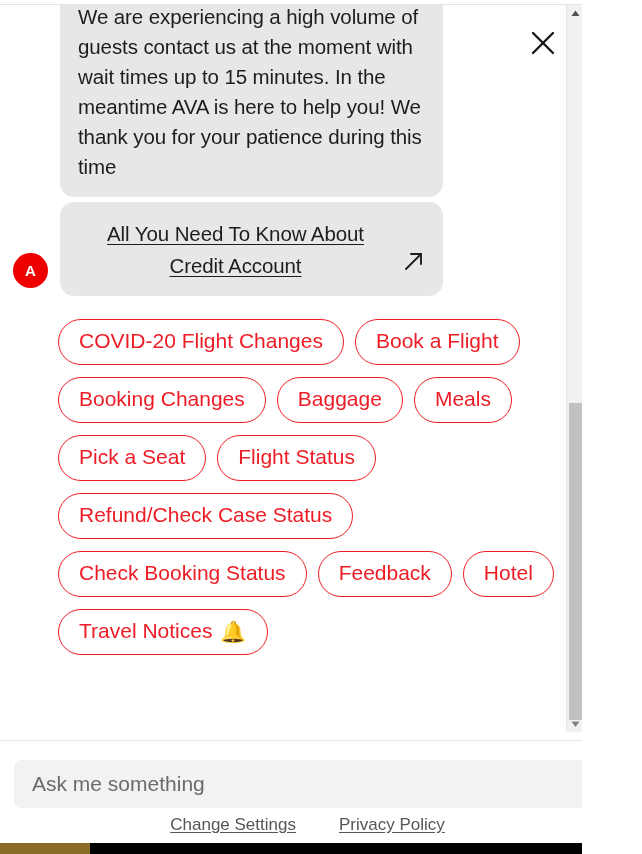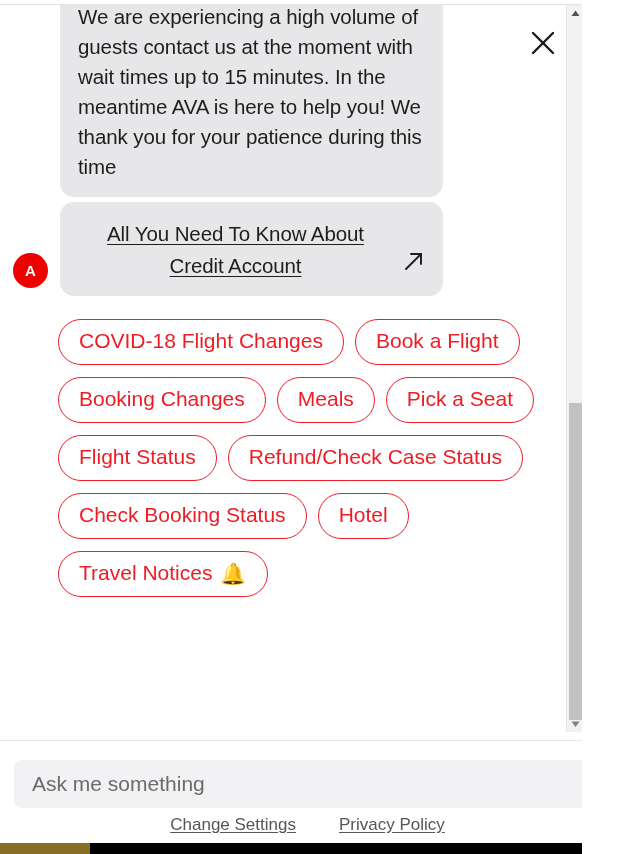--- a/index.html
+++ b/index.html
@@ -279,42 +279,48 @@
         </span>
       </div>
 
       <div class="avatar">
         <span>A</span>
       </div>
     </div>
 
     <div class="chips">
       <button class="chip">
-        <span>COVID-18 Flight Changes</span>
+        <span>COVID-20 Flight Changes</span>
       </button>
       <button class="chip">
         <span>Book a Flight</span>
       </button>
       <button class="chip">
         <span>Booking Changes</span>
       </button>
       <button class="chip">
+        <span>Baggage</span>
+      </button>
+      <button class="chip">
         <span>Meals</span>
       </button>
       <button class="chip">
         <span>Pick a Seat</span>
       </button>
       <button class="chip">
         <span>Flight Status</span>
       </button>
       <button class="chip">
         <span>Refund/Check Case Status</span>
       </button>
       <button class="chip">
         <span>Check Booking Status</span>
+      </button>
+      <button class="chip">
+        <span>Feedback</span>
       </button>
       <button class="chip">
         <span>Hotel</span>
       </button>
       <button class="chip">
         <span>Travel Notices</span>
         <span class="chip-emoji">🔔</span>
       </button>
     </div>
   </div>

